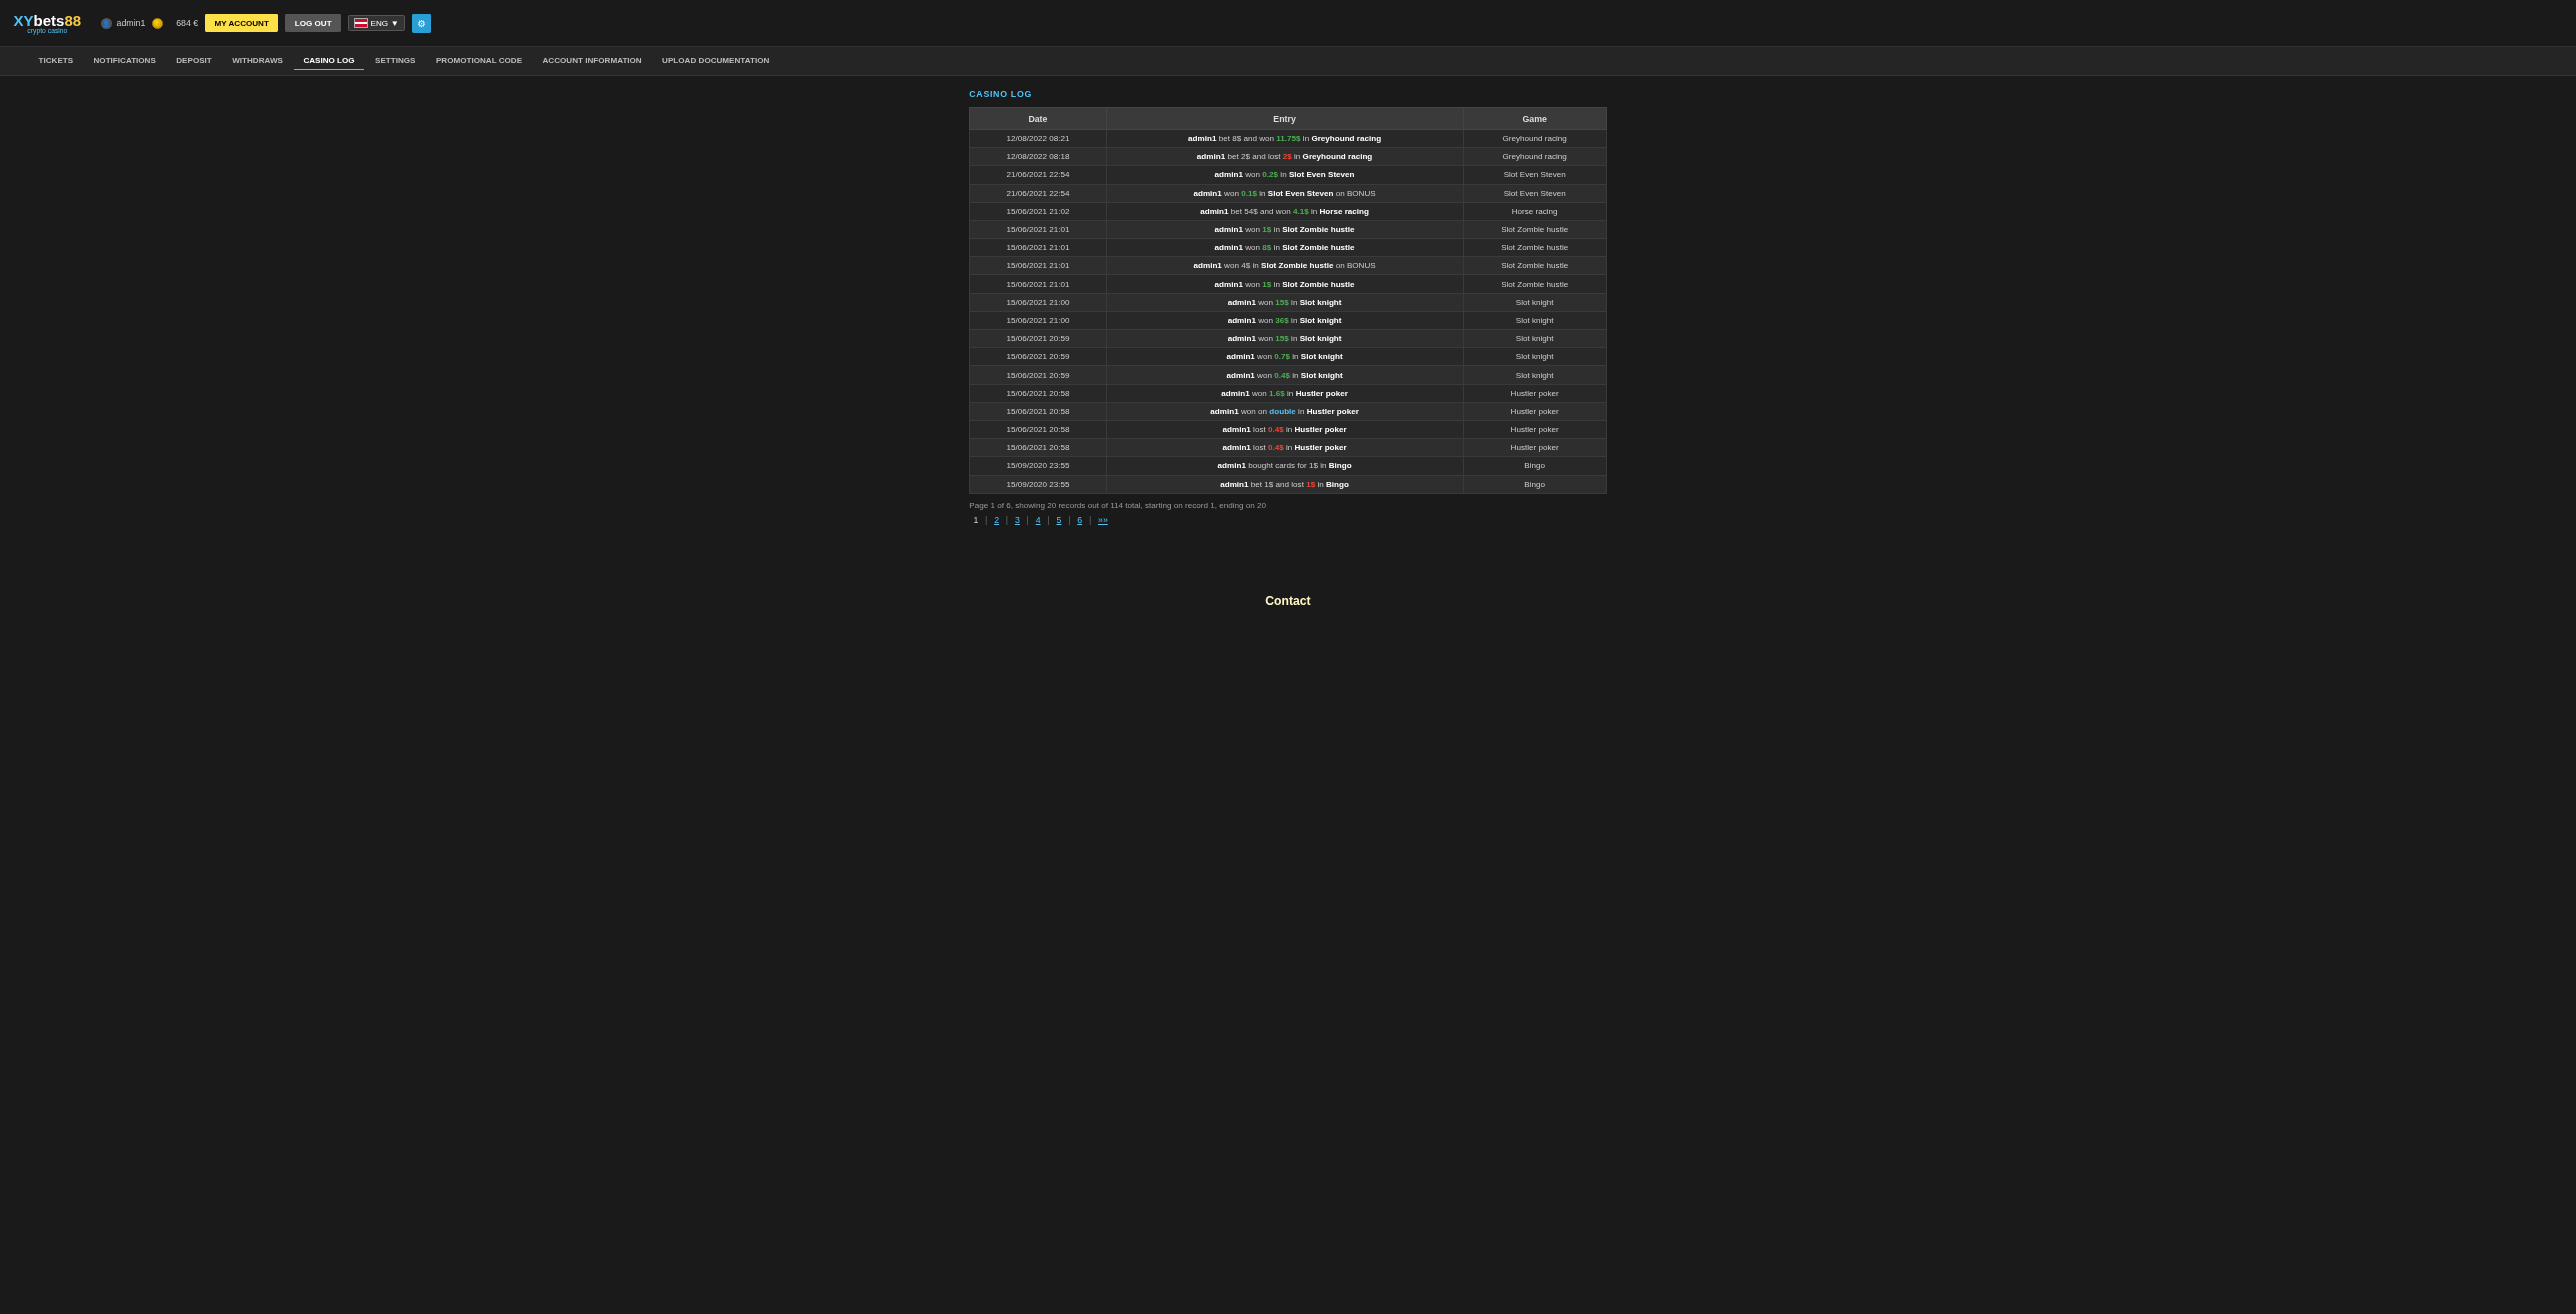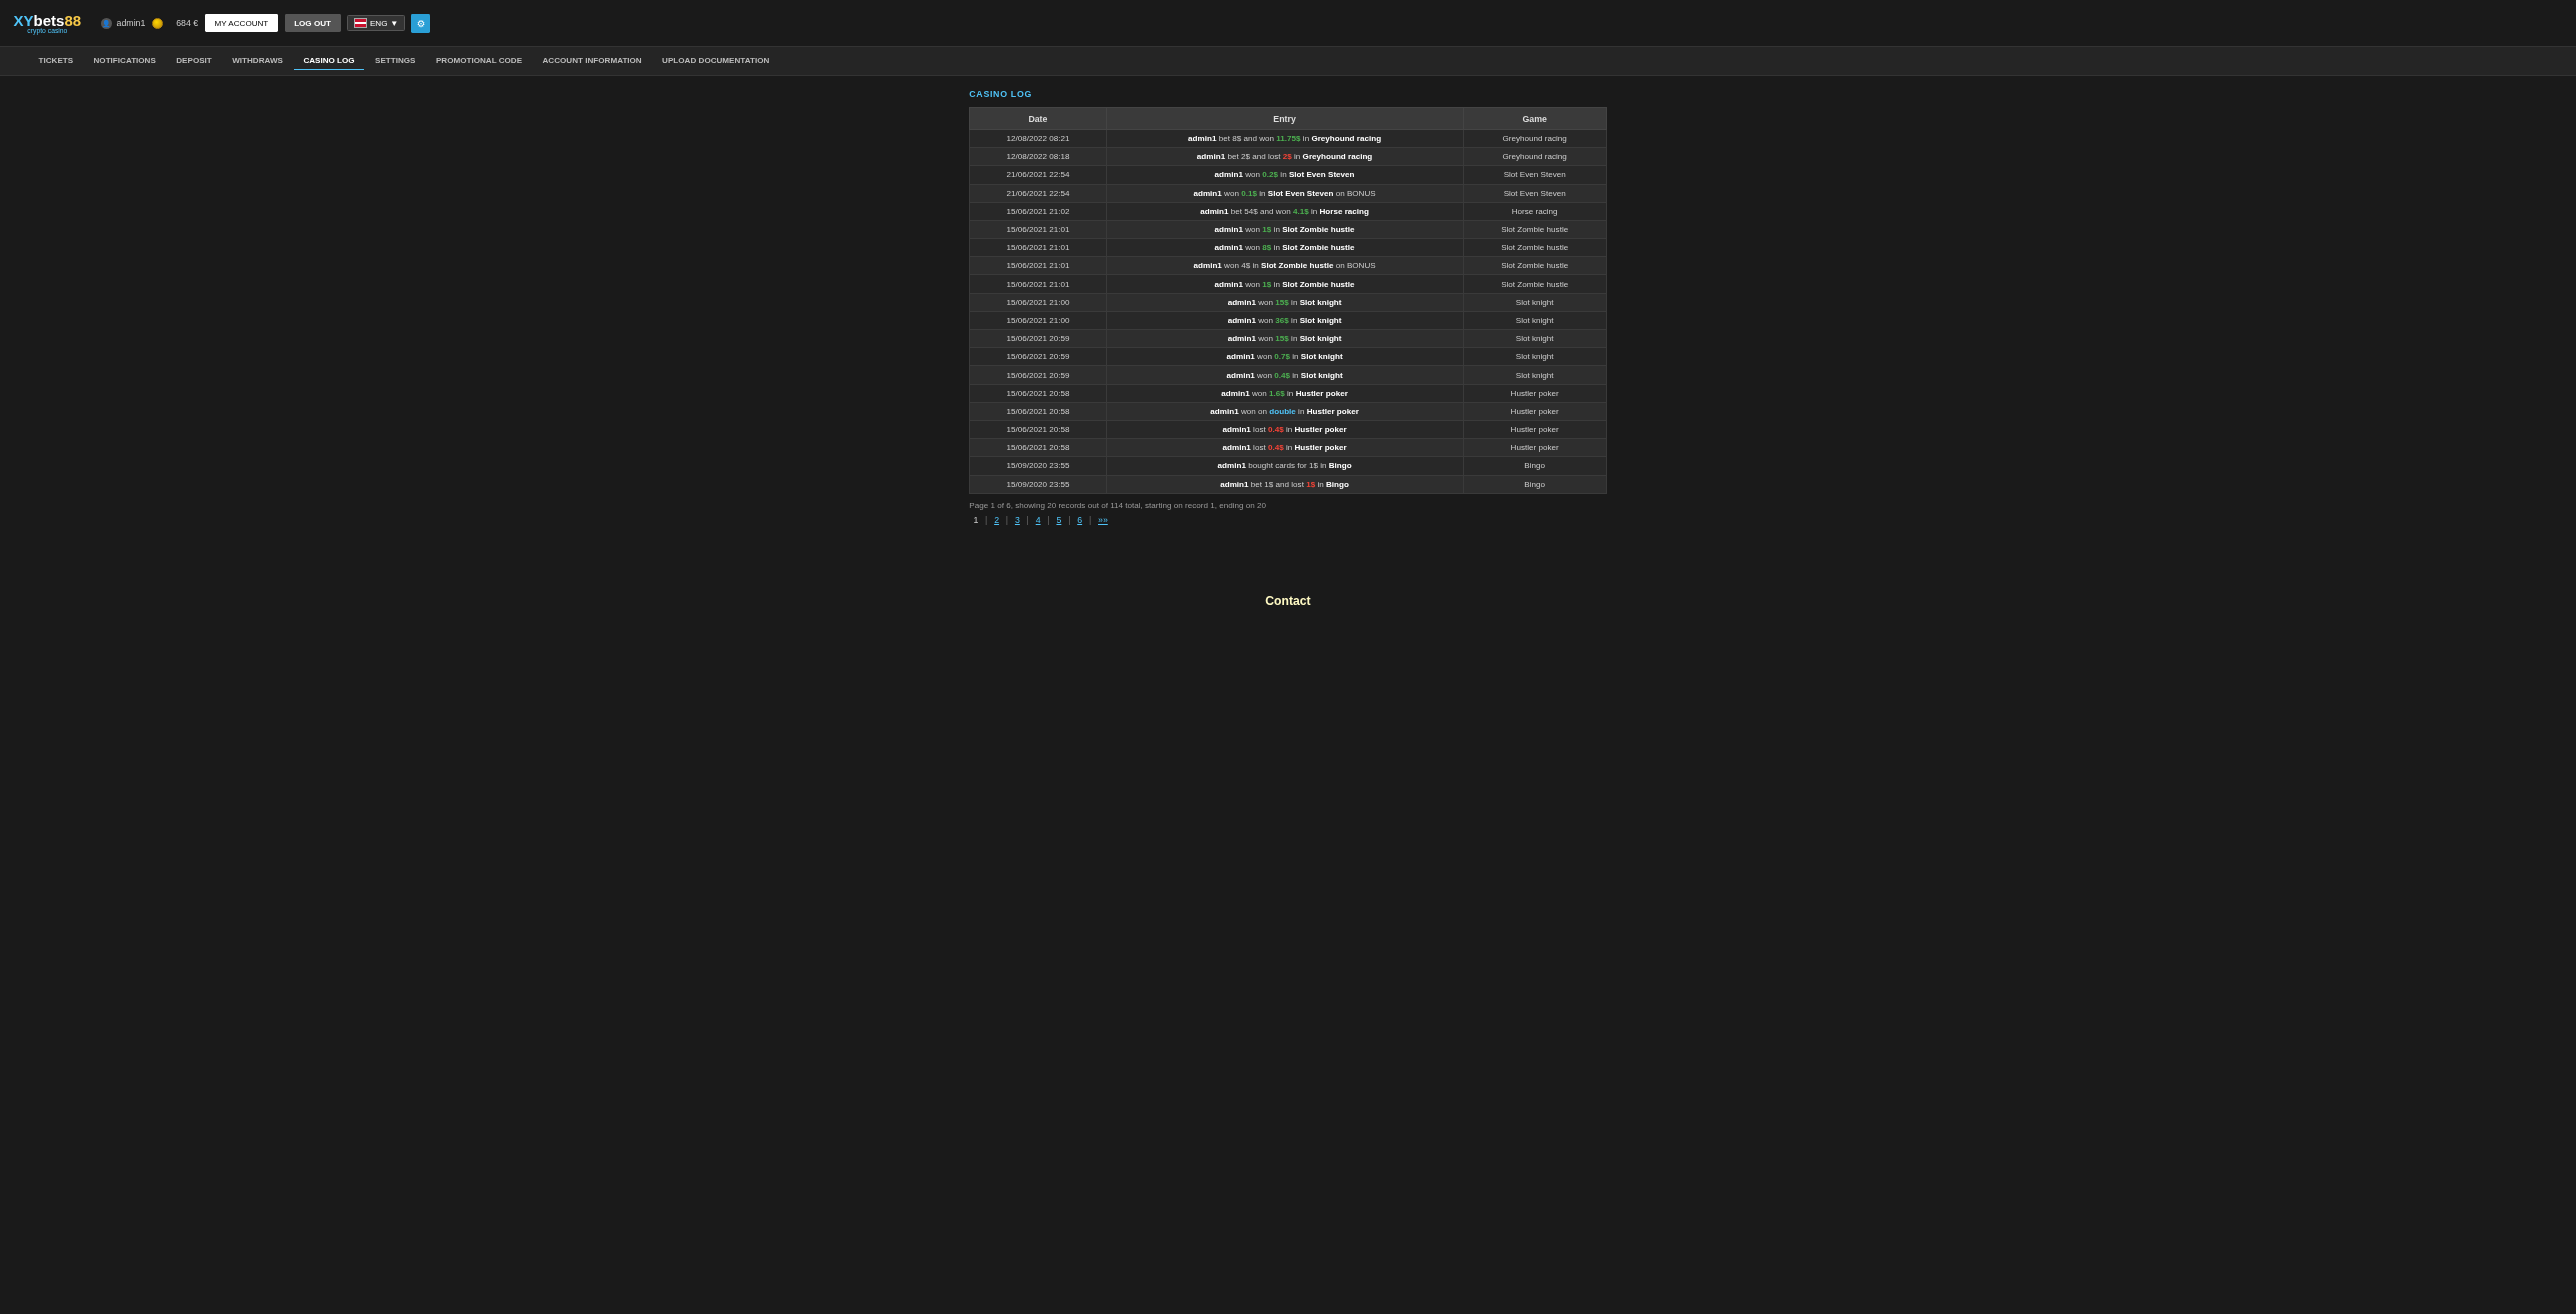--- a/index.html
+++ b/index.html
@@ -75,26 +75,26 @@
       gap: 4.1px;
     }
     .balance {
       display: flex;
       align-items: center;
       gap: 13px;
       font-size: 8.8px;
       color: #ccc;
     }
     .btn-my-account {
-      background-color: #ffffff;
+      background-color: #fde047;
       color: #000;
       border: none;
       padding: 4.1px 9.5px;
       font-size: 8.1px;
-      font-weight: normal;
+      font-weight: bold;
       cursor: pointer;
       border-radius: 1.4px;
       text-transform: uppercase;
     }
     .btn-logout {
       background-color: #555;
       color: #fff;
       border: none;
       padding: 4.1px 9.5px;
       font-size: 8.1px;

